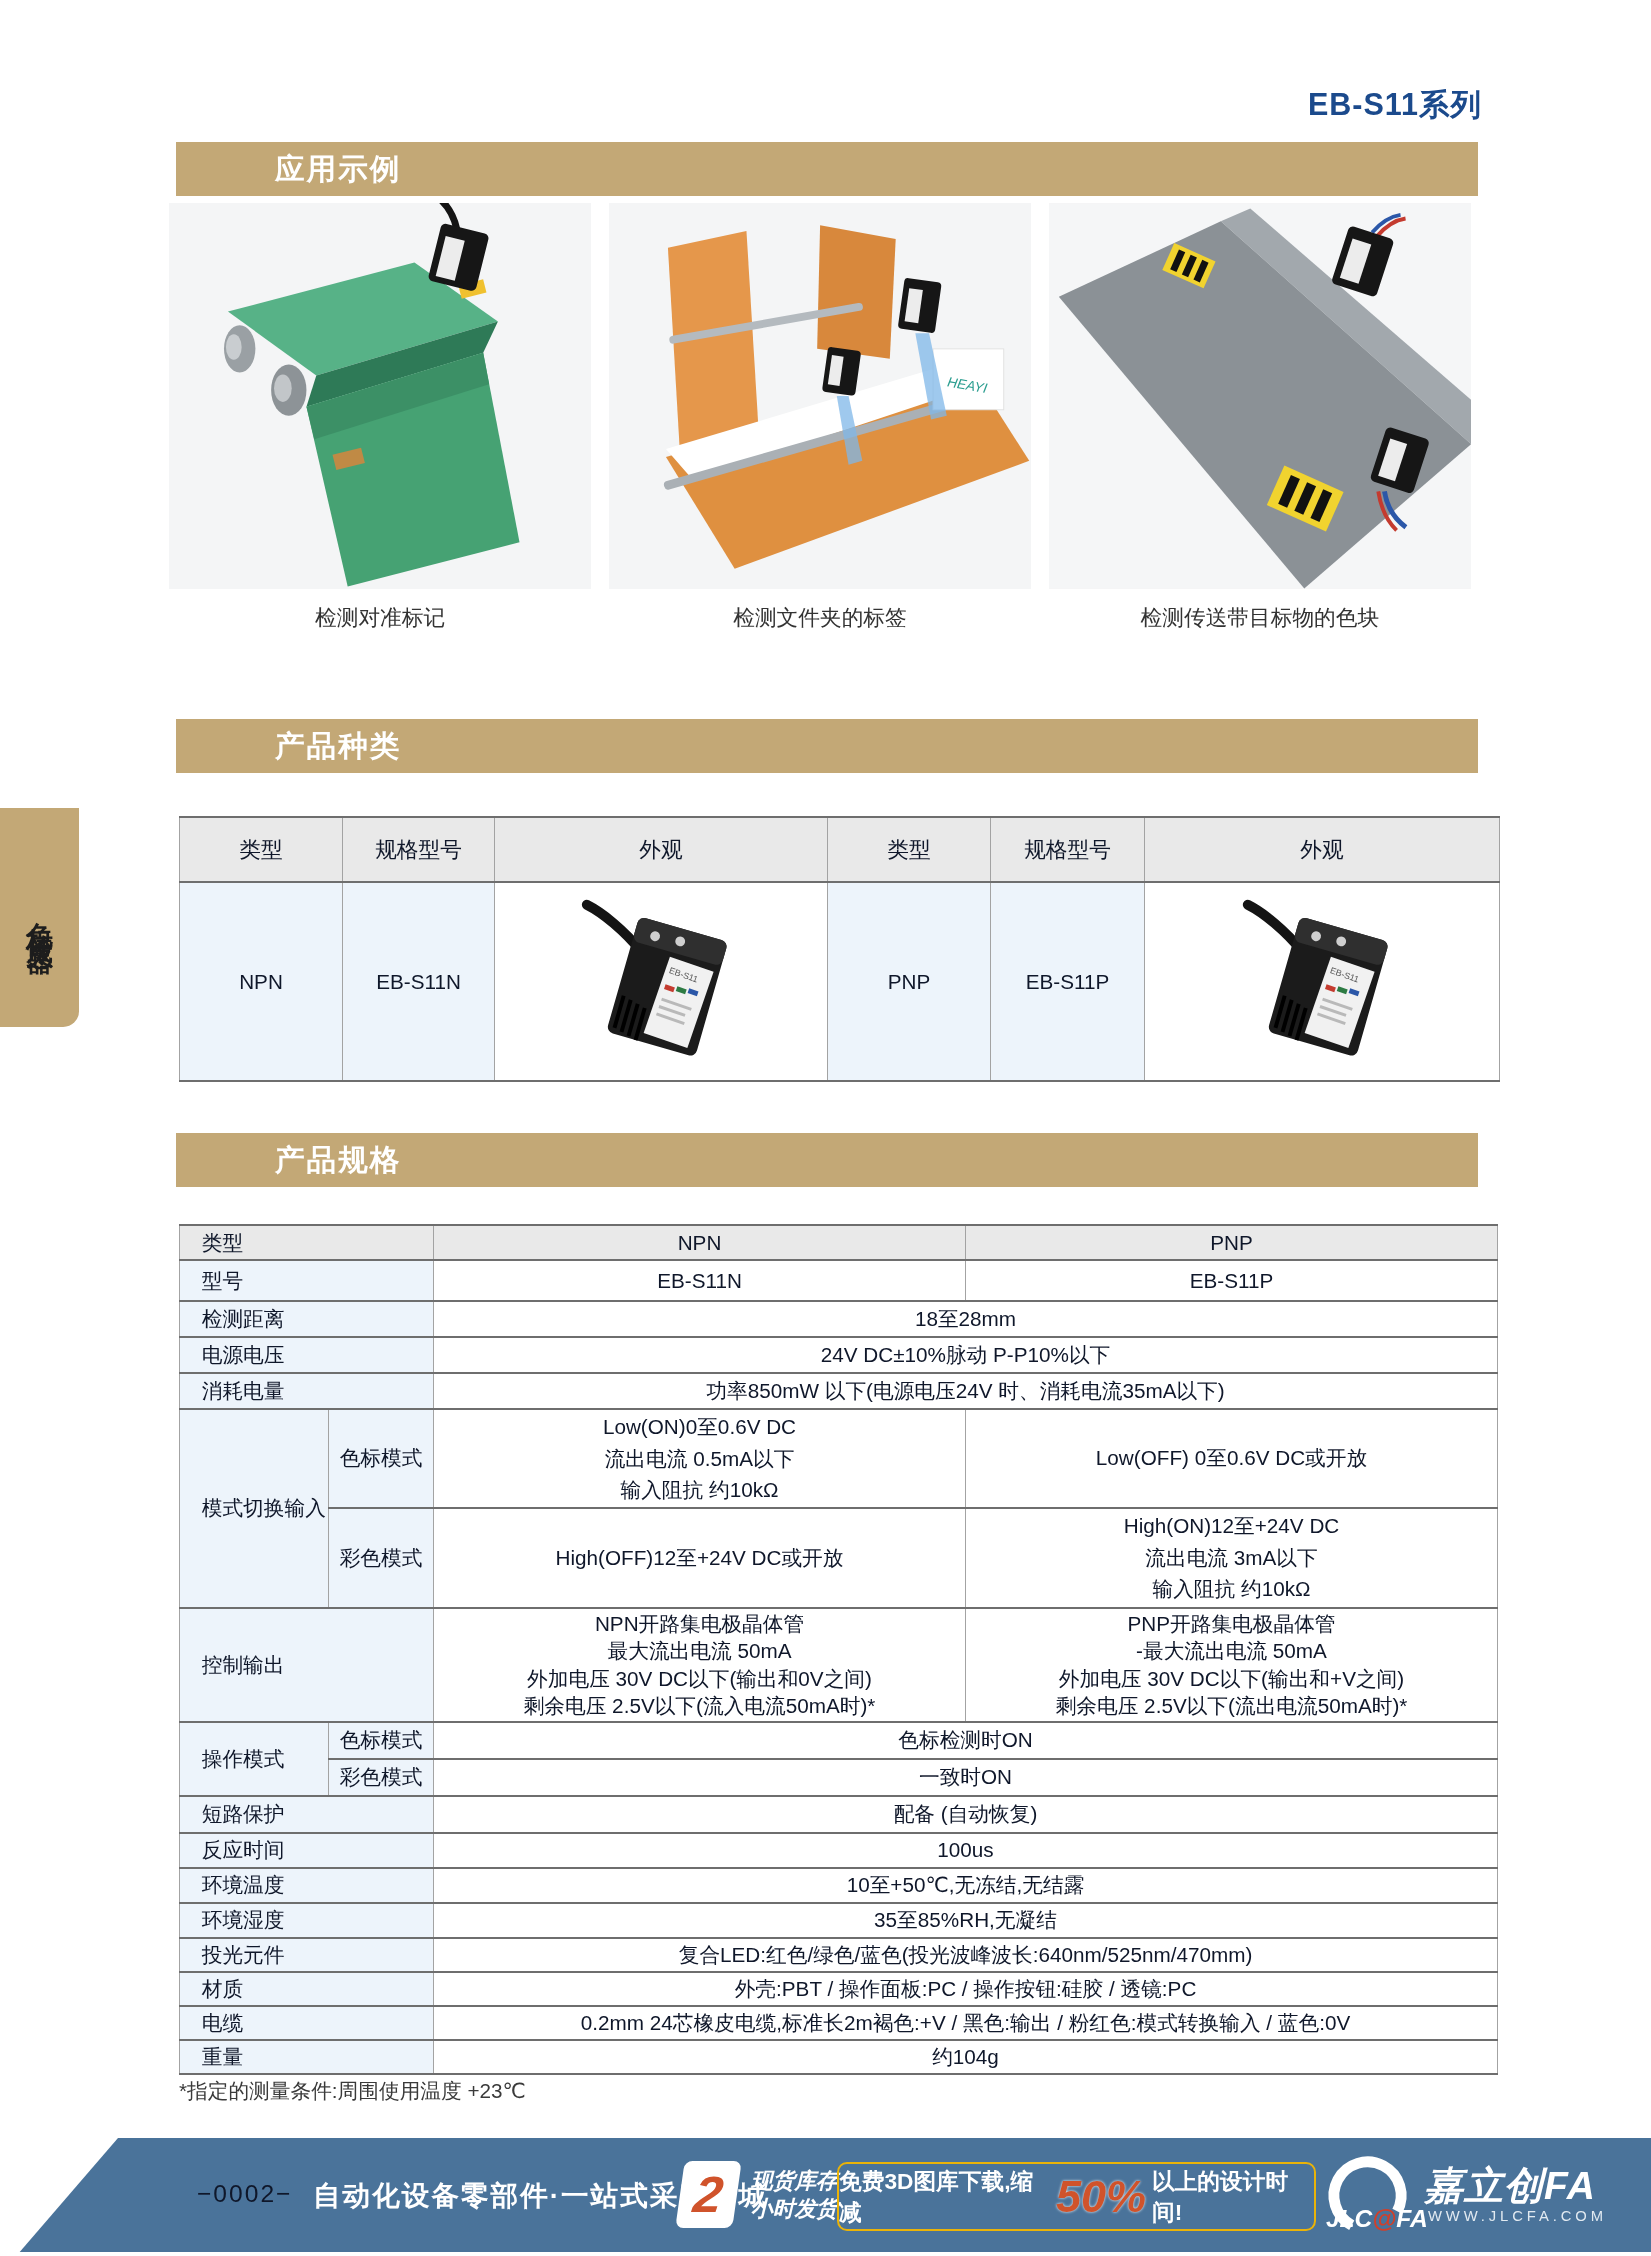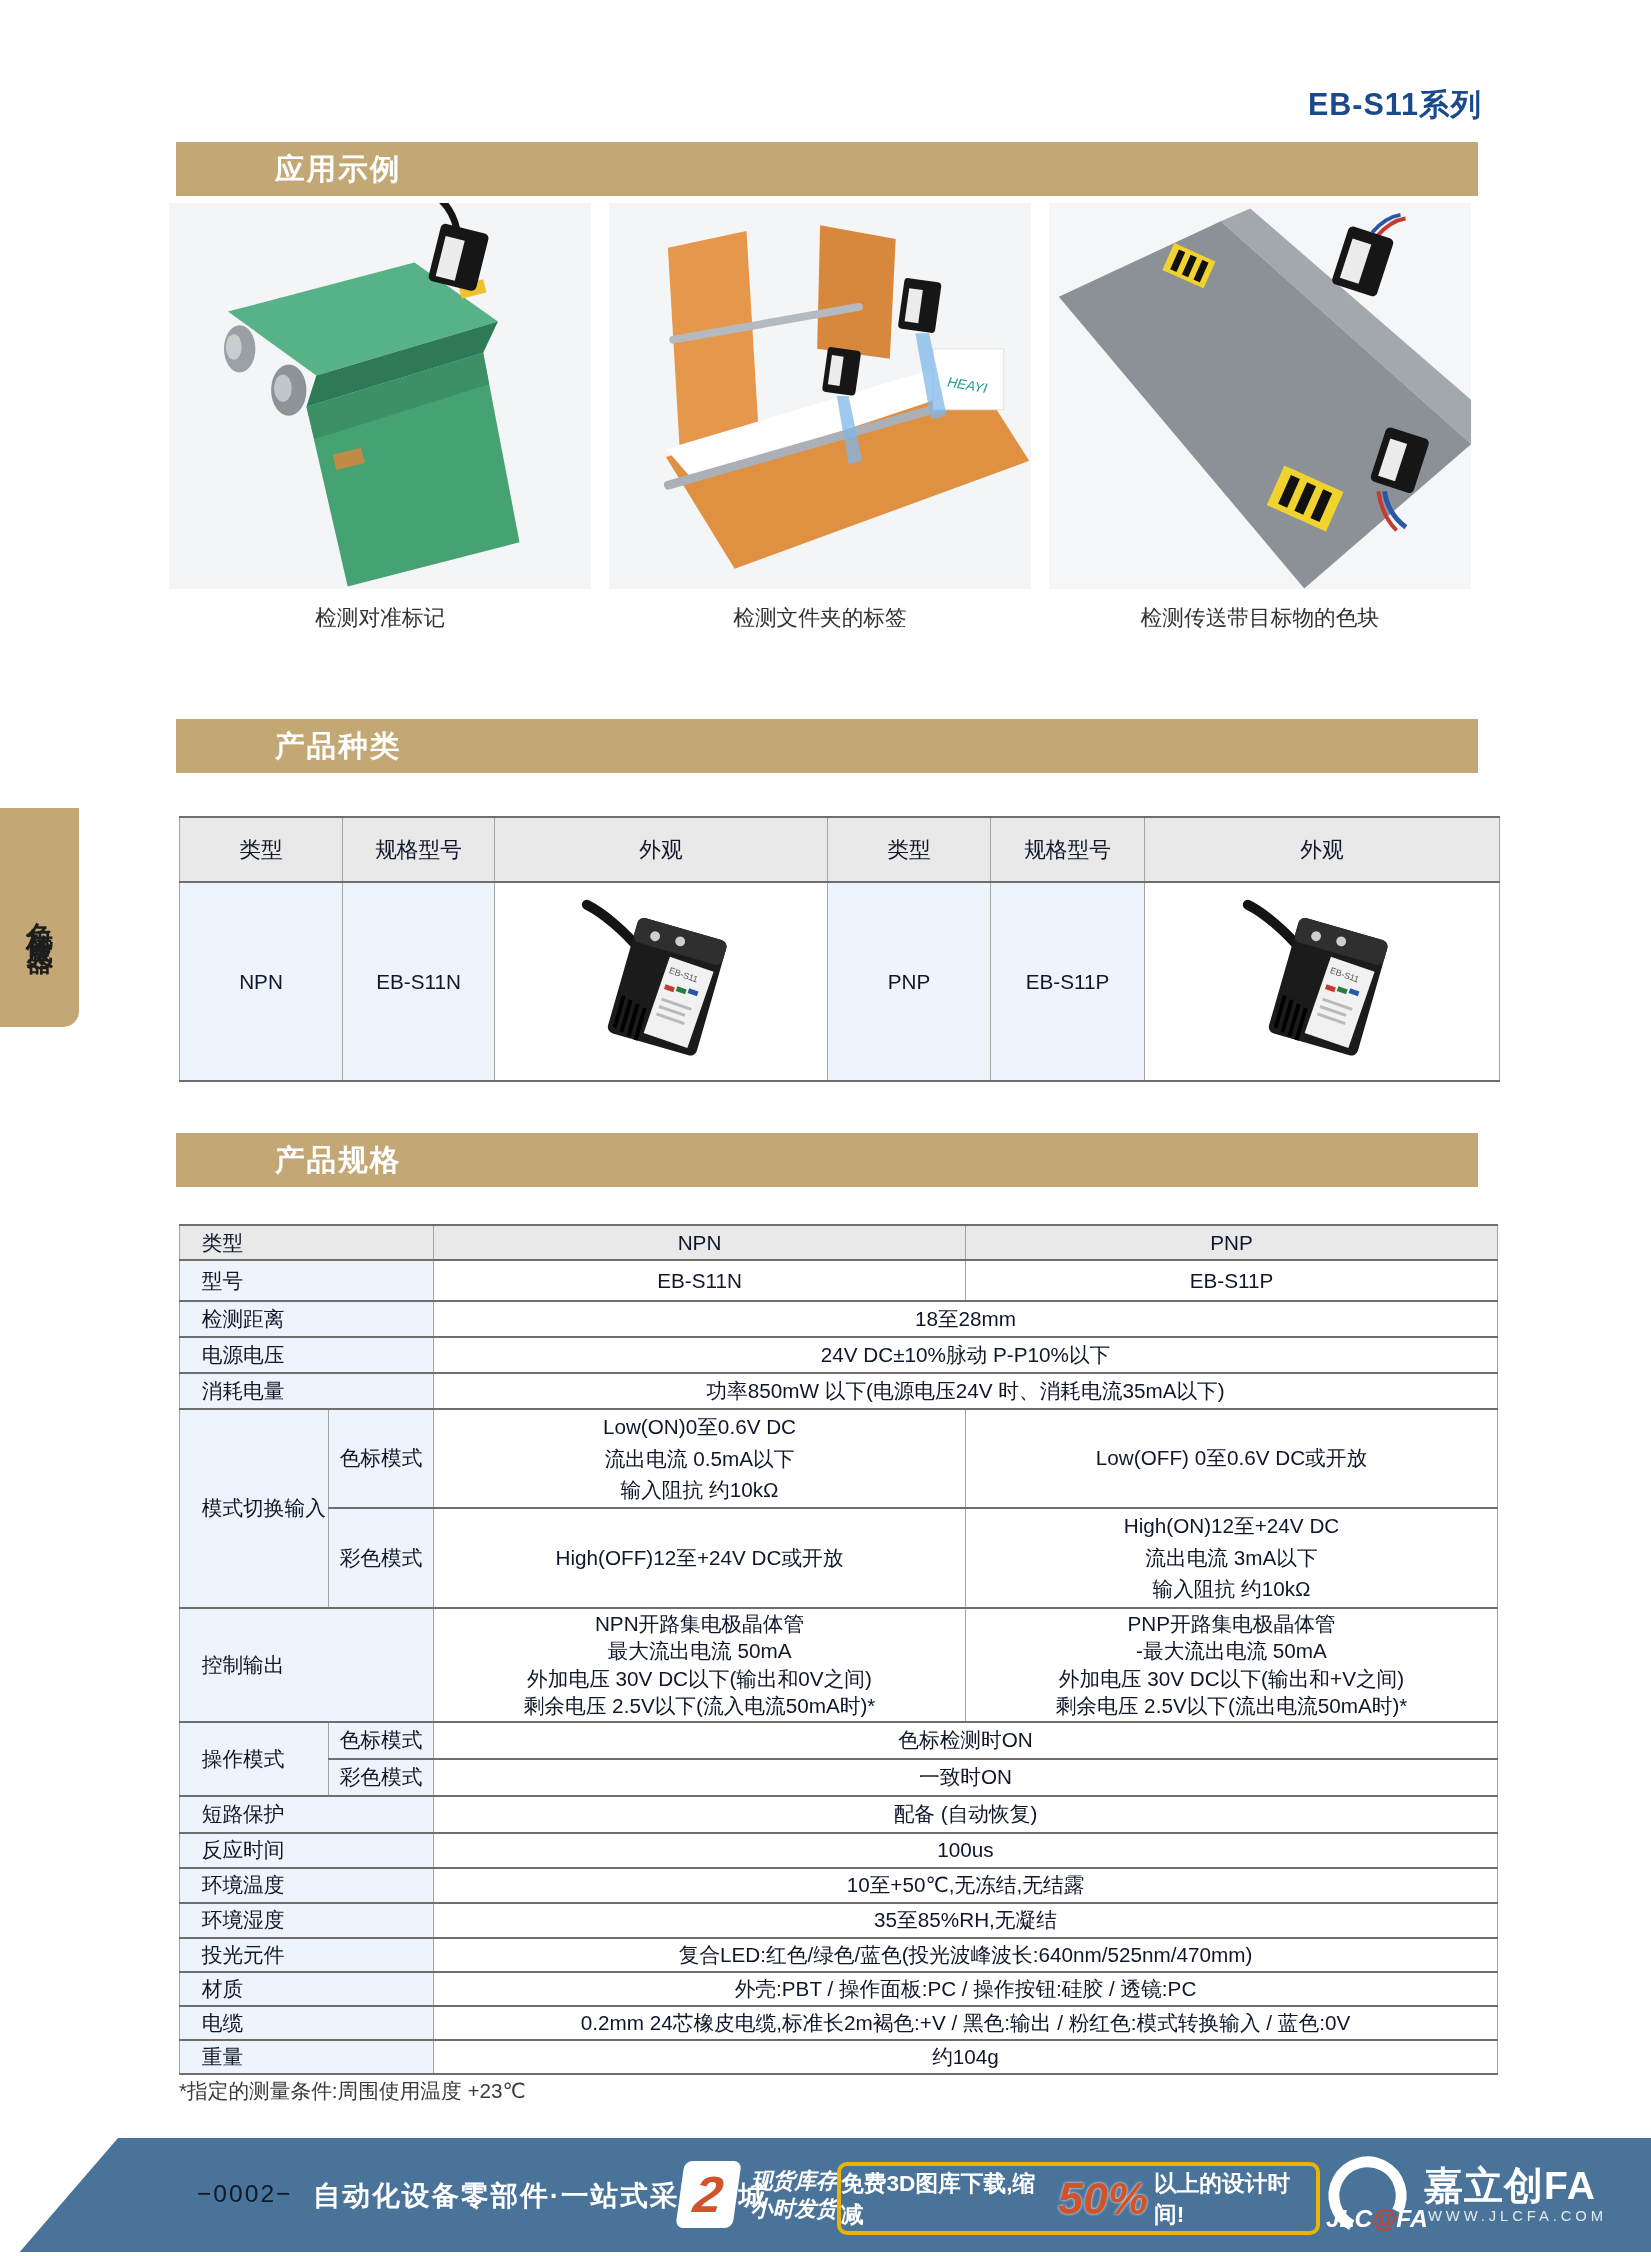--- a/index.html
+++ b/index.html
@@ -48,29 +48,29 @@
 
   
   .footer-band{position:absolute;left:0;top:2138px;width:1652px;height:114px;background:#4a739a;
                clip-path:polygon(118px 0,1652px 0,1652px 114px,19.7px 114px);}
   .f-page{position:absolute;left:197px;top:2180px;color:#0f172a;font-size:24.6px;letter-spacing:2px;}
   .f-tag{position:absolute;left:313px;top:2177px;color:#fff;font-size:27.6px;font-weight:700;letter-spacing:2px;}
   .f-badge{position:absolute;left:680px;top:2161px;width:57px;height:67px;background:#fff;border-radius:7.9px;
            transform:skewX(-8deg);display:flex;align-items:center;justify-content:center;}
   .f-badge span{font-size:51px;font-weight:800;font-style:italic;color:#d0532b;}
   .f-badge-txt{position:absolute;left:751px;top:2167px;color:#fff;font-size:21.7px;font-weight:700;font-style:italic;line-height:27.6px;}
-  .f-promo{position:absolute;left:837px;top:2162px;width:475px;height:65px;border:4px solid #eab308;border-radius:9.9px;
+  .f-promo{position:absolute;left:837px;top:2162px;width:475px;height:65px;border:2px solid #eab308;border-radius:9.9px;
            display:flex;align-items:center;justify-content:center;color:#fff;font-size:22.7px;font-weight:700;}
   .f-promo .pct{font-size:45px;font-weight:800;font-style:italic;color:#d0532b;margin:0 5.9px;text-shadow:0 0 3px #fff;}
   .f-logo{position:absolute;left:1322px;top:2151px;width:325px;height:89px;}
   .f-logo .ring{position:absolute;left:0;top:0;}
   .f-logo .jlc{position:absolute;left:3.9px;top:29.6px;width:91px;text-align:center;color:#fff;
                font-size:24.6px;font-weight:800;font-style:italic;margin-top:24px;}
   .f-logo .jlc .at{color:#d0402b;}
-  .f-logo .brand{position:absolute;left:102px;top:7.9px;color:#fff;font-size:39px;font-weight:800;letter-spacing:1px;}
+  .f-logo .brand{position:absolute;left:102px;top:7.9px;color:#fff;font-size:39px;font-weight:800;letter-spacing:1px;font-style:italic;}
   .f-logo .url{position:absolute;left:106px;top:57px;color:#e2eaf1;font-size:14.8px;letter-spacing:3.9px;}
 </style>
 </head>
 <body>
 
 <div id="canvas">
 
   <div class="series-title">EB-S11系列</div>
 
   <div class="bar" style="top:142px;">

